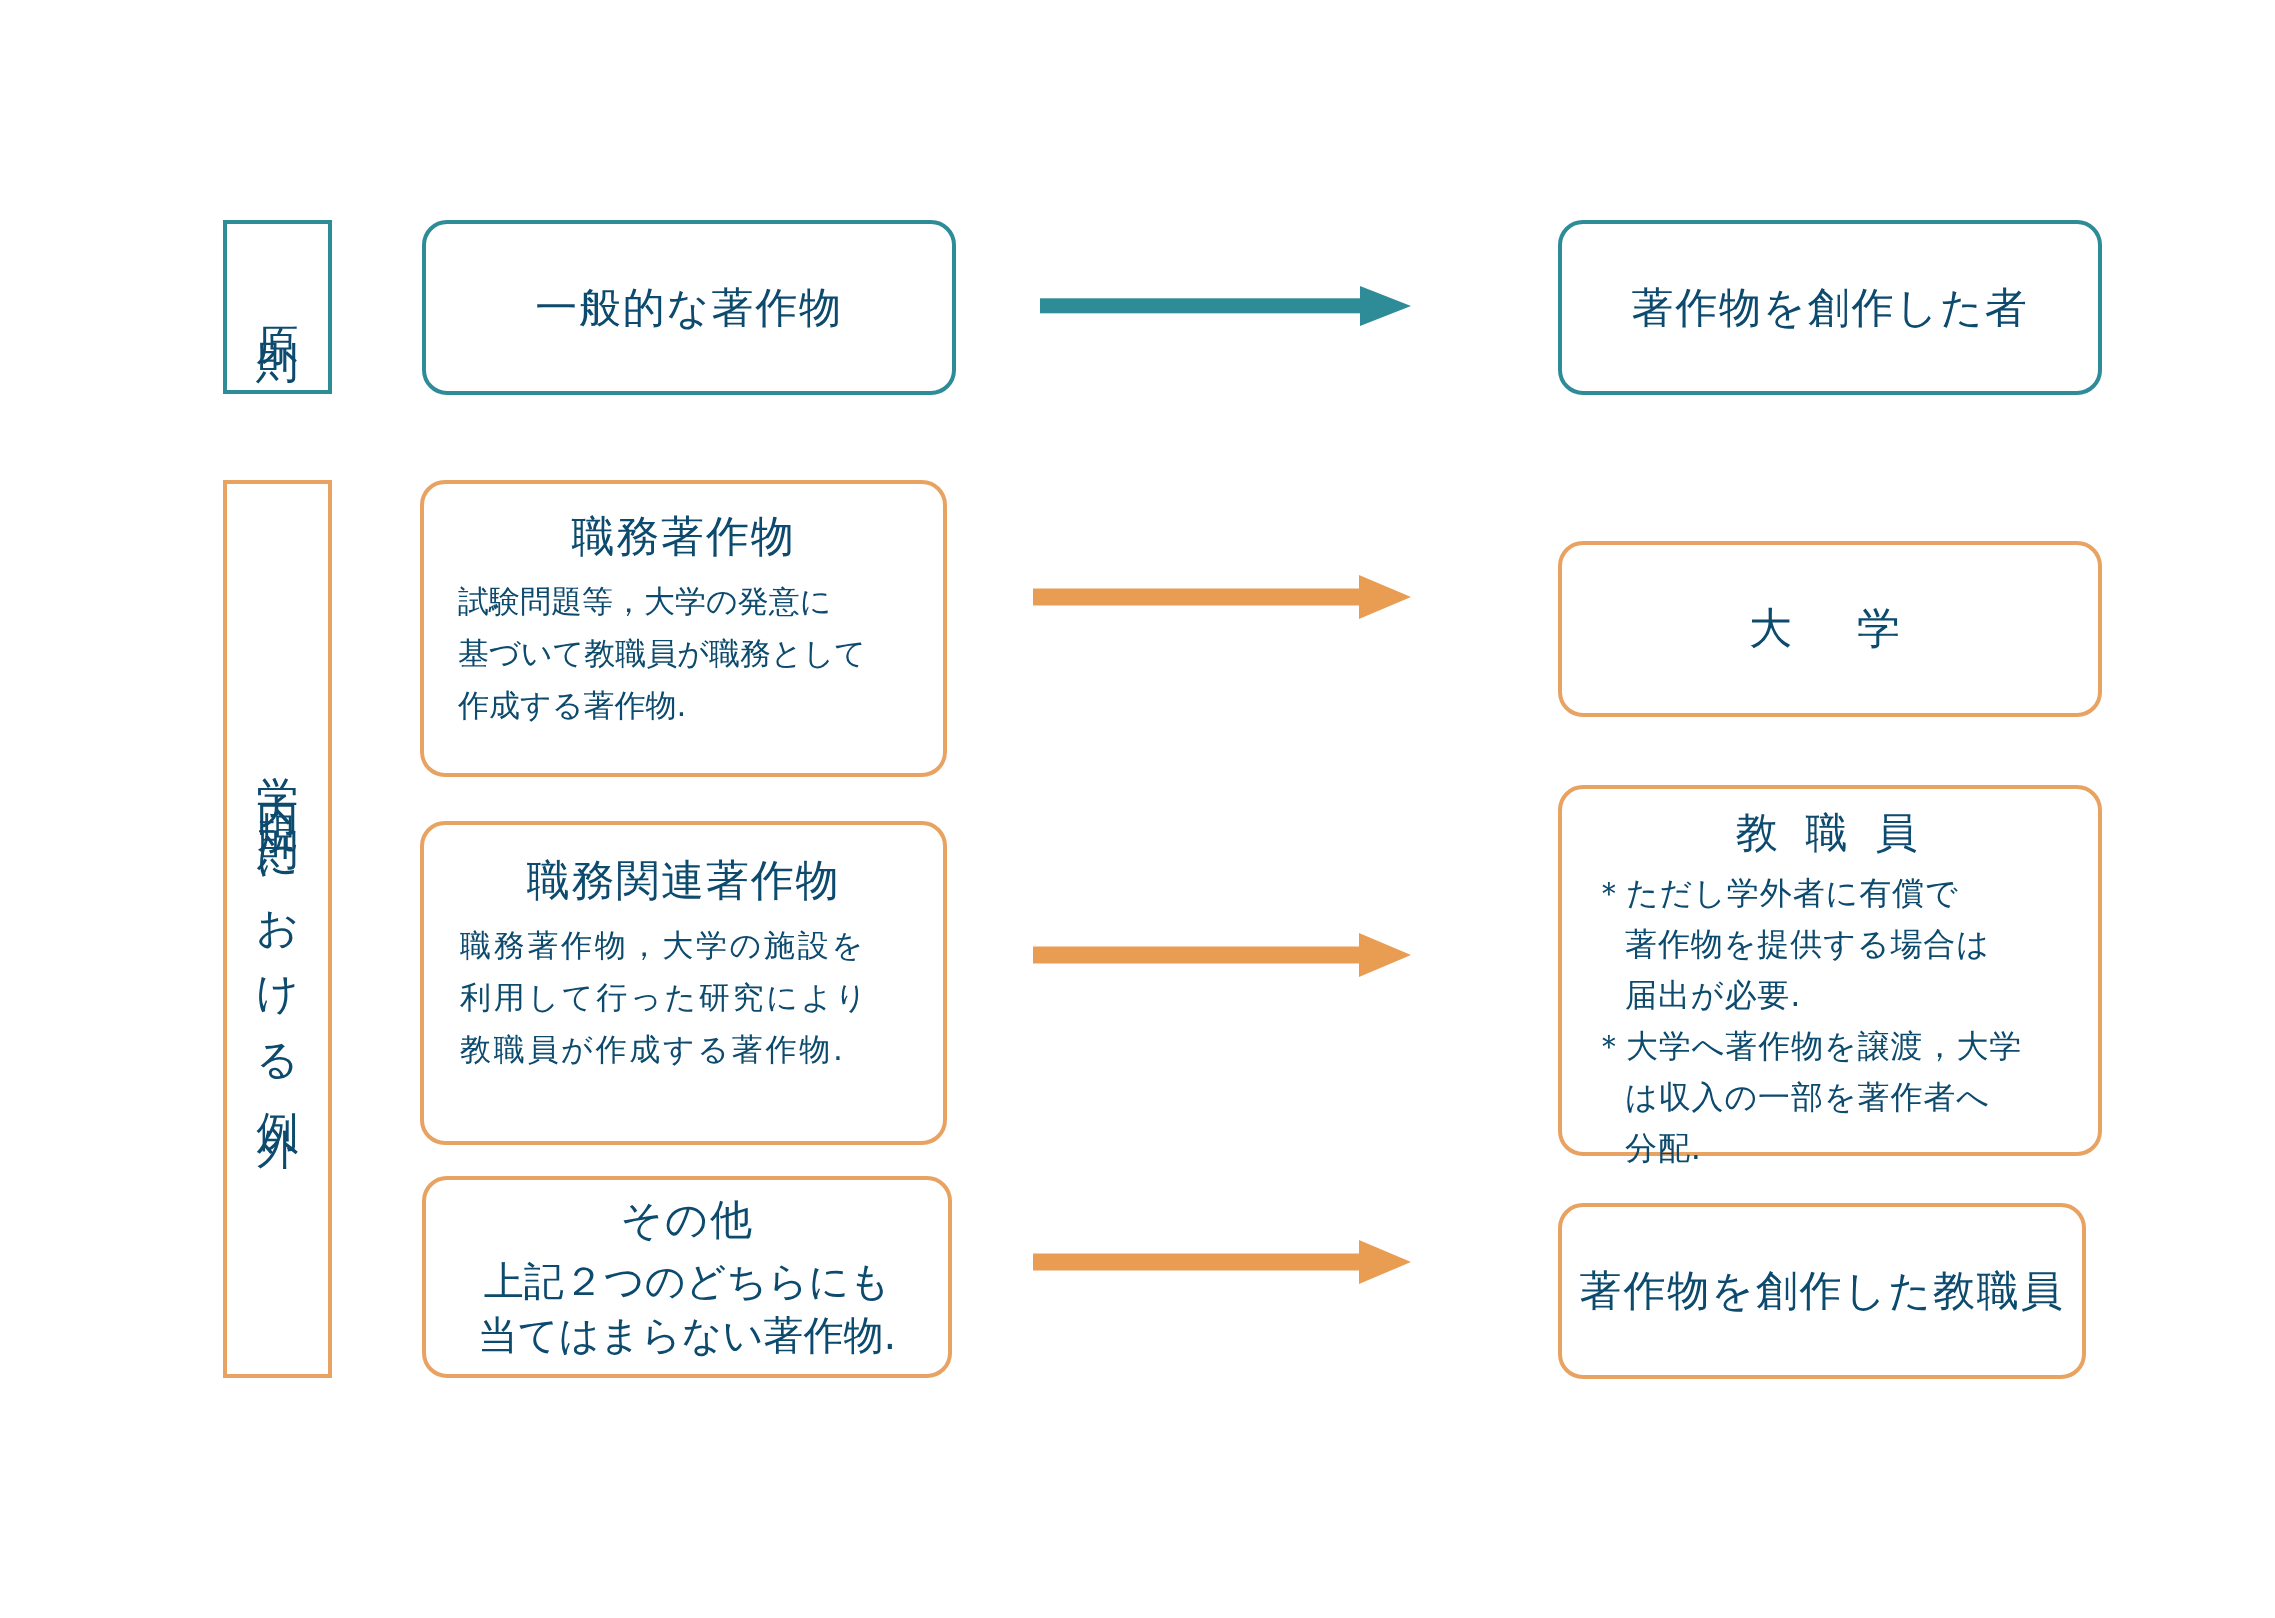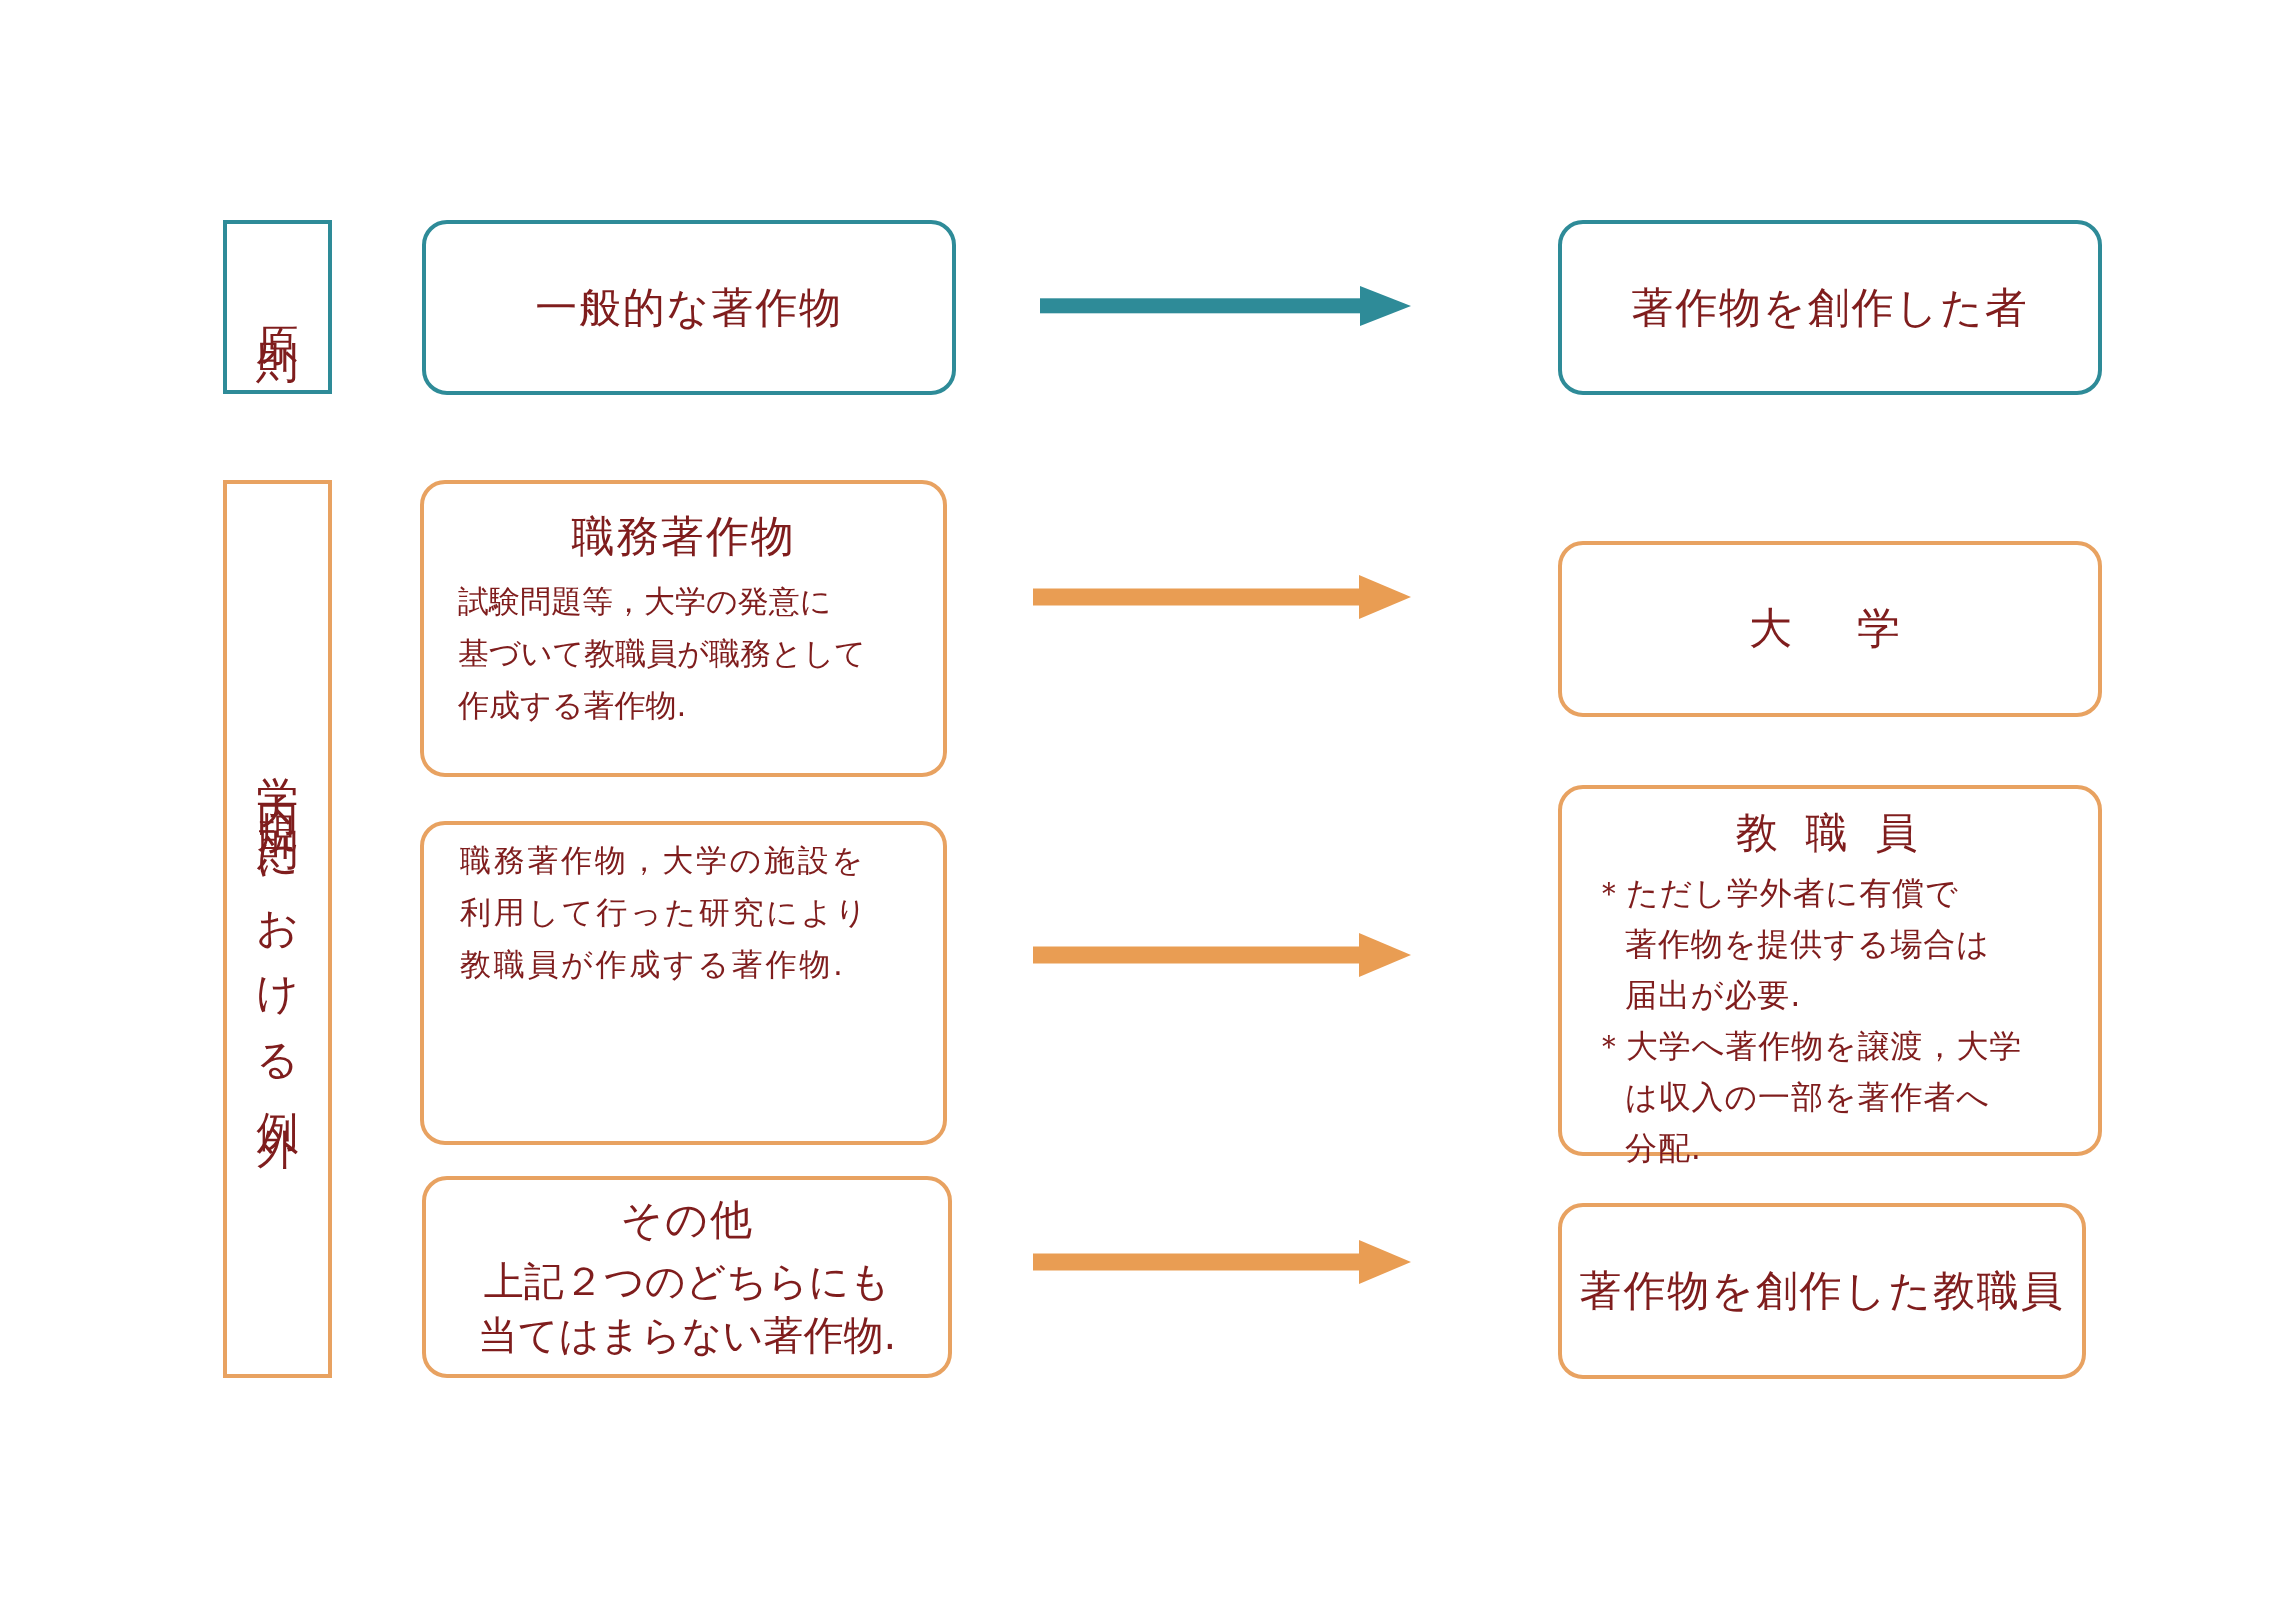--- a/index.html
+++ b/index.html
@@ -1,19 +1,19 @@
 <!DOCTYPE html>
 <html style="font-size:14.5px"><head>
 <meta charset="utf-8">
 <title>Diagram</title>
 <style>
   html,body { margin:0; padding:0; background:#ffffff; }
   .canvas {
     position:relative; width:2276px; height:1618px; background:#ffffff;
-    font-family:"DejaVu Sans", sans-serif; color:#7f1d1d;
+    font-family:"DejaVu Sans", sans-serif; color:#0c4a6e;
   }
   .box { position:absolute; box-sizing:border-box; background:#ffffff; }
   .teal-border   { border:4.5px solid #2E8B98; }
   .orange-border { border:4.5px solid #E8A261;margin-top:32px; }
   .rounded { border-radius:25px; }
   .center-flex { display:flex; align-items:center; justify-content:center; }
 
   
   .vlabel { display:flex; align-items:center; justify-content:center; }
   .vlabel span {
@@ -104,20 +104,21 @@
   <div class="arrow orange" id="r1-arrow">
     <div class="shaft"></div>
     <div class="head"></div>
   </div>
 
   <div class="box orange-border rounded center-flex" id="r1-target">
     <span>大　学</span>
   </div>
 
   <div class="box orange-border rounded" id="r2-source">
+    <div class="box-title">職務関連著作物</div>
     <div class="box-body">職務著作物，大学の施設を
 利用して行った研究により
 教職員が作成する著作物.</div>
   </div>
 
   <div class="arrow orange" id="r2-arrow">
     <div class="shaft"></div>
     <div class="head"></div>
   </div>
 

